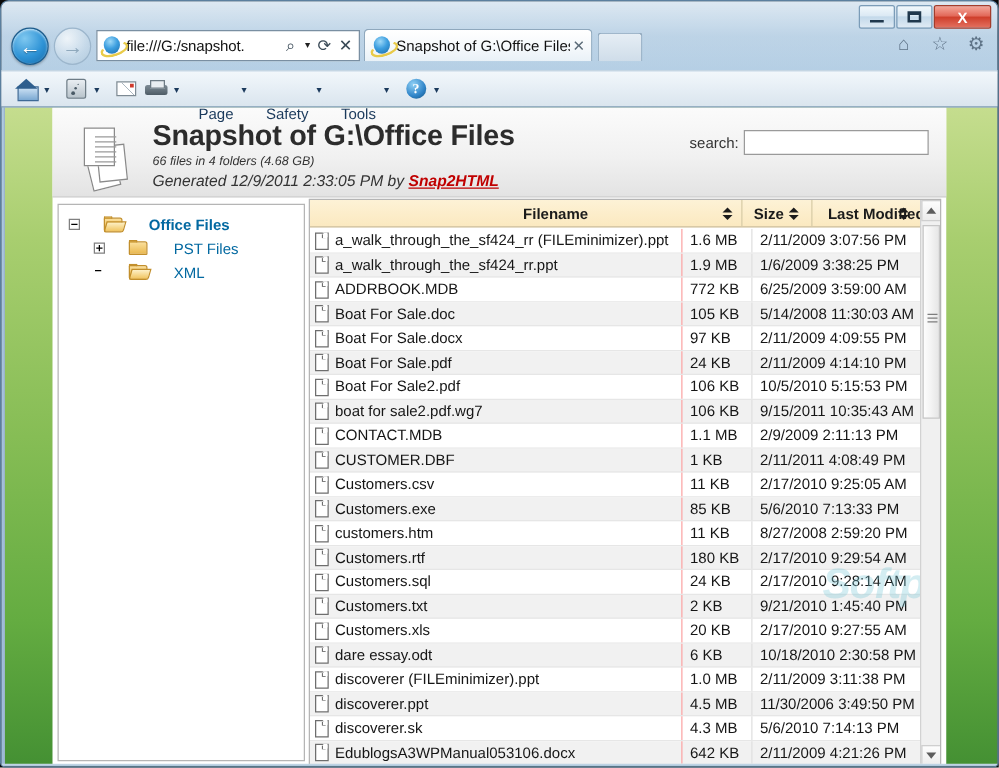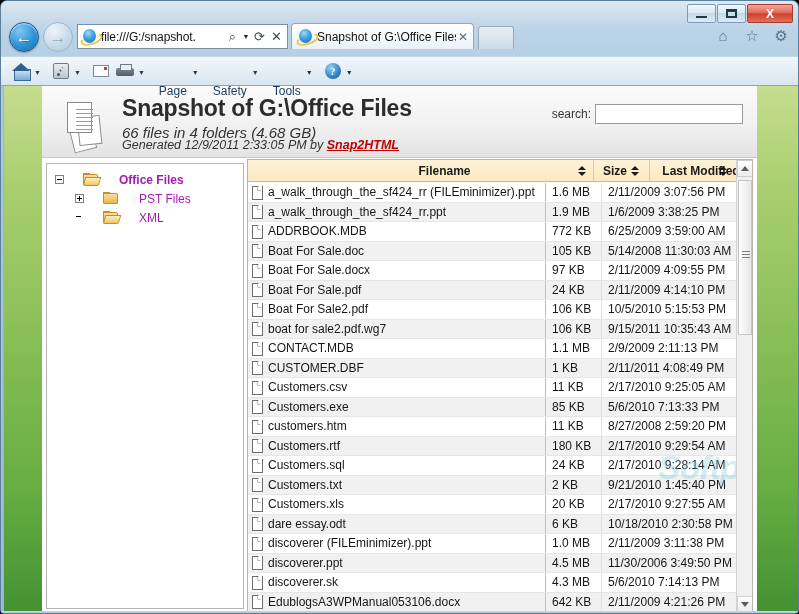--- a/index.html
+++ b/index.html
@@ -192,21 +192,21 @@
   .pg-c-lines { position: absolute; left: 8px; top: 6px; width: 17px; height: 23px; }
   .pg-c-lines i { display:block; height:1px; background:#9a9a9a; margin-bottom:3px; }
 
   .pg-title {
     position: absolute; left: 80px; top: 9px;
     font-size: 23px; font-weight: bold; color: #2c2c2c;
     letter-spacing: -0.2px; white-space: nowrap;
   }
   .pg-sub1 {
     position: absolute; left: 80px; top: 38px;
-    font-size: 15px; font-style: italic; color: #333; white-space: nowrap;
+    font-size: 10px; font-style: italic; color: #333; white-space: nowrap;
   }
   .pg-sub2 {
     position: absolute; left: 80px; top: 52px;
     font-size: 12.5px; font-style: italic; color: #333; white-space: nowrap;
   }
   .pg-sub2 a { color: #c00000; font-weight: bold; text-decoration: underline; }
 
   .searchwrap {
     position: absolute; right: 14px; top: 18px;
     display: flex; align-items: center; gap: 4px;
@@ -220,21 +220,21 @@
   }
 
   
   .pg-body { position: absolute; left: 0; top: 73px; width: 715px; height: 454px; }
 
   .tree {
     position: absolute; left: 4px; top: 4px; width: 198px; height: 446px;
     background: #fff; border: 1px solid #b5b5b5;
     overflow: hidden; padding: 6px 0 0 0;
   }
-  .tnode { position: relative; height: 19px; display: flex; align-items: center; font-size: 12px; color: #a21caf; white-space: nowrap; gap: 16px; }
+  .tnode { position: relative; height: 19px; display: flex; align-items: center; font-size: 12px; color: #0369a1; white-space: nowrap; gap: 16px; }
   .tnode.lvl1 { padding-left: 8px; font-weight: bold; }
   .tnode.lvl2 { padding-left: 28px; }
   .expander {
     width: 9px; height: 9px; border: 1px solid #808080; background: #fff;
     position: relative; flex: 0 0 9px; margin-right: 3px;
   }
   .expander::before { content:""; position:absolute; left:1px; top:3px; width:5px; height:1px; background:#000; }
   .expander.plus::after { content:""; position:absolute; left:3px; top:1px; width:1px; height:5px; background:#000; }
   .expander.blank { border: none; background: none; }
   .folder {

